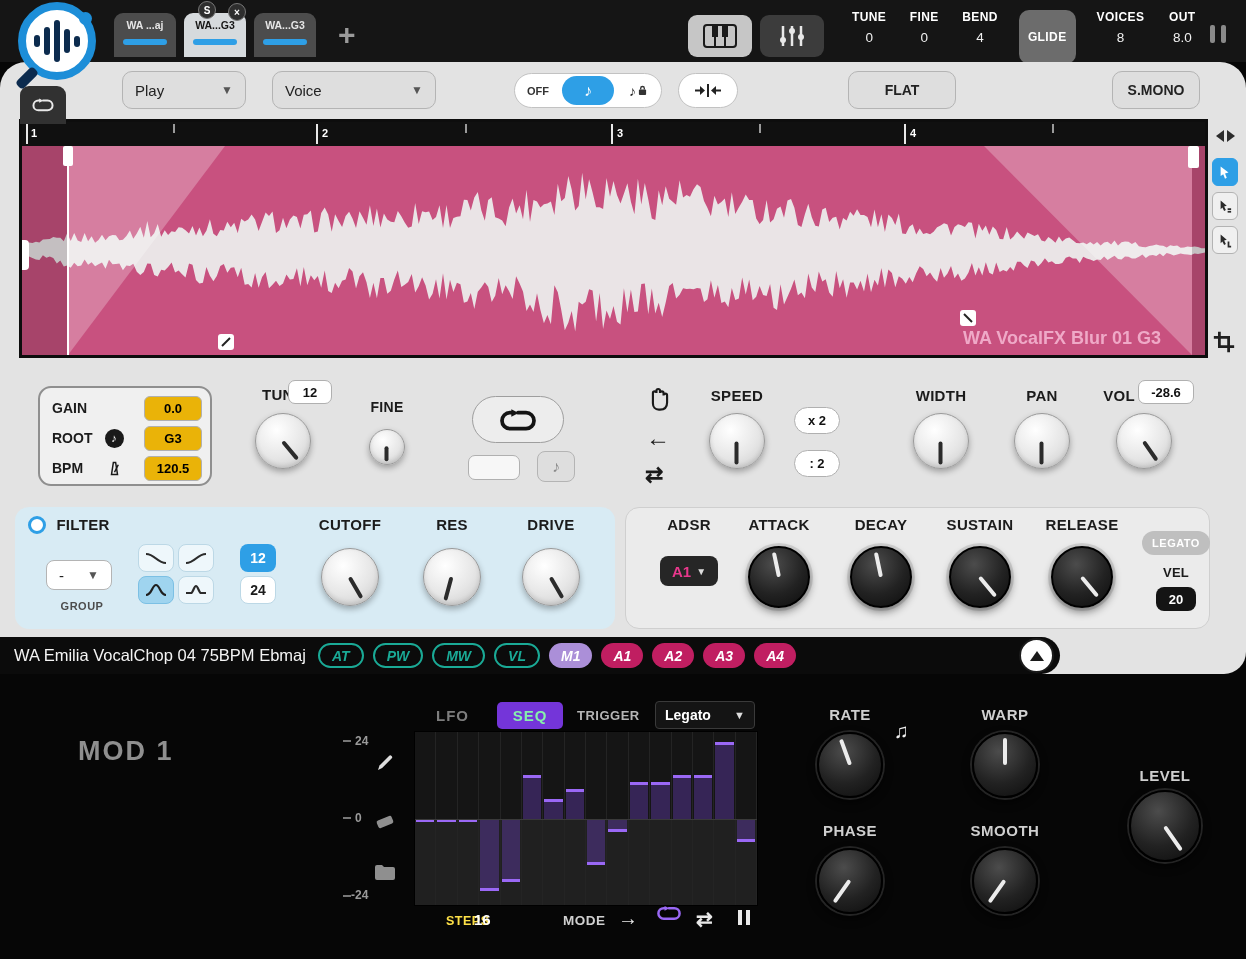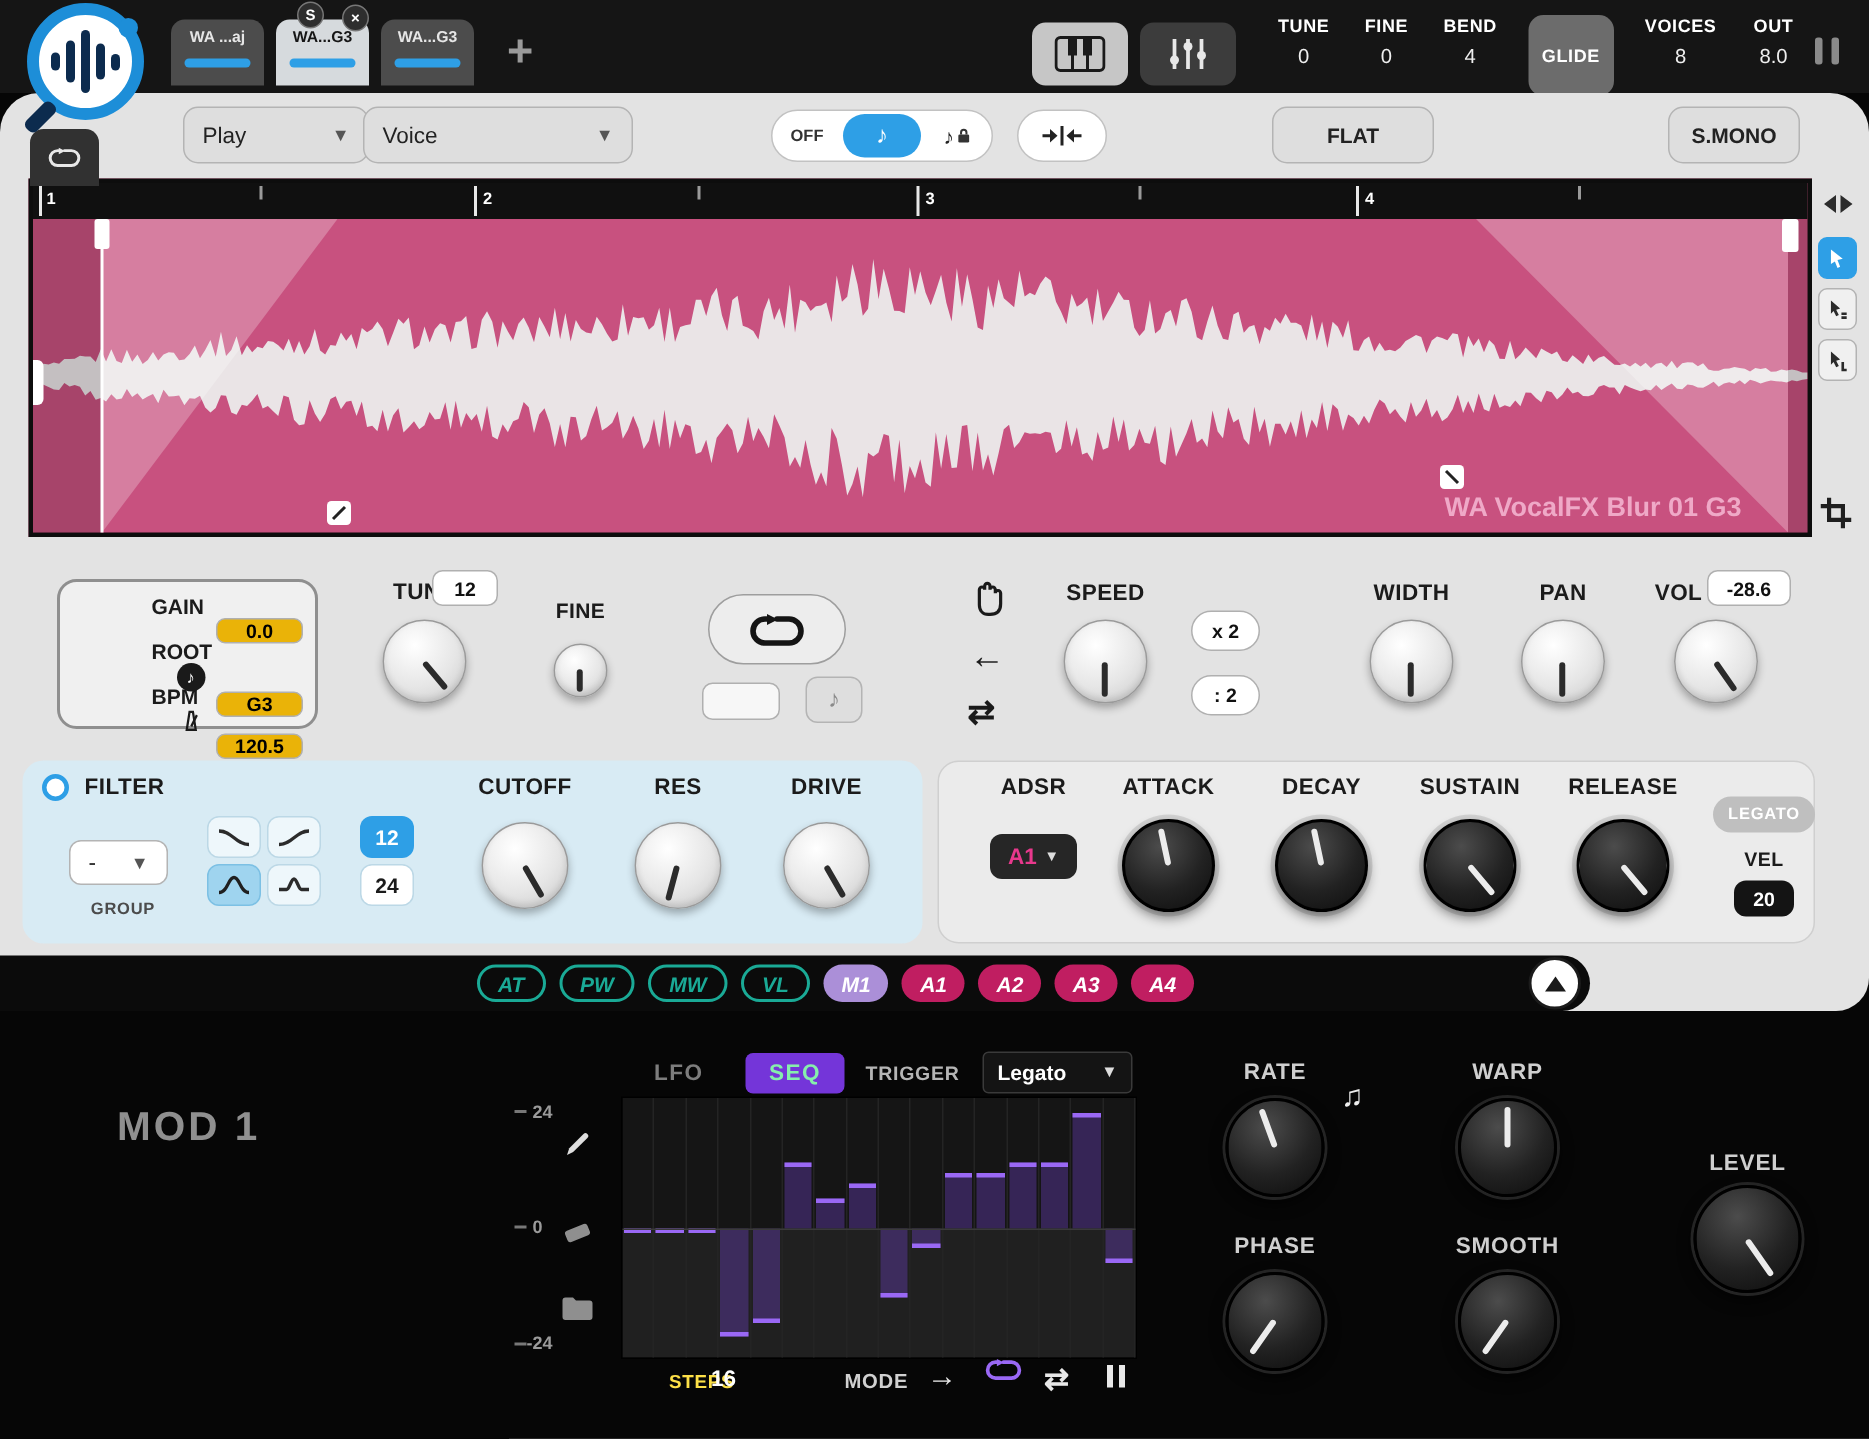--- a/index.html
+++ b/index.html
@@ -70,21 +70,21 @@
   .knob.dark { background:radial-gradient(circle at 40% 28%, #4c4c4c, #222 55%, #0c0c0c);
                border:2px solid #000; box-shadow:0 0 0 3px rgba(0,0,0,0.10), 0 4px 8px rgba(0,0,0,0.45); box-sizing:border-box; }
   .mod .knob.dark { box-shadow:0 0 0 2px #242424, 0 4px 10px rgba(0,0,0,0.8); }
   .knob .pointer { position:absolute; left:50%; top:7%; width:3.5px; height:43%; margin-left:-1.75px; background:#2b2b2b; border-radius:2px; transform-origin:50% 100%; }
   .knob.dark .pointer { background:#ececec; }
   .klabel { position:absolute; width:110px; text-align:center; font-weight:bold; font-size:15px; color:#1b1b1b; letter-spacing:0.3px; }
   .pill { position:absolute; background:#fff; border:1px solid #b0b0b0; border-radius:7px; display:flex; align-items:center; justify-content:center;
           font-size:13px; font-weight:bold; color:#111; box-sizing:border-box; }
   
   .sample-box { position:absolute; left:38px; top:386px; width:174px; height:100px; background:#f0f0f0; border:2px solid #8f8f8f; border-radius:13px; box-sizing:border-box; }
-  .srow { position:absolute; left:12px; right:8px; height:24px; display:flex; align-items:center;flex-direction:column; }
+  .srow { position:absolute; left:12px; right:8px; height:24px; display:flex; align-items:center; }
   .srow .slabel { font-weight:bold; font-size:14px; color:#1b1b1b; width:52px; }
   .srow .sicon { width:20px; height:20px; display:flex; align-items:center; justify-content:center; }
   .srow .spill { margin-left:auto; min-width:56px; height:23px; background:#eab308; border:1px solid #b0b0b0; border-radius:6px;
                  display:flex; align-items:center; justify-content:center; font-weight:bold; font-size:13px; }
   .circ-icon { width:19px; height:19px; border-radius:50%; background:#1a1a1a; color:#fff; font-size:11px; display:flex; align-items:center; justify-content:center; }
   
   .filter-panel { position:absolute; left:15px; top:507px; width:600px; height:122px; background:#d8ebf4; border-radius:14px; }
   .adsr-panel { position:absolute; left:625px; top:507px; width:585px; height:122px; background:#ebebeb; border:1px solid #cfcfcf; border-radius:14px; box-sizing:border-box; }
   .shape-btn { position:absolute; width:36px; height:28px; background:#eef7fb; border:1px solid #bcd8e6; border-radius:8px;
                display:flex; align-items:center; justify-content:center; box-sizing:border-box; }
@@ -230,21 +230,21 @@
     <svg width="26" height="16" viewBox="0 0 34 18">
       <path d="M17,3 h6 a6.5,6.5 0 0 1 0,13 H11 a6.5,6.5 0 0 1 0,-13 h2" fill="none" stroke="#e8e8e8" stroke-width="2.6" stroke-linecap="round"></path>
       <path d="M12,0.5 L17.5,3.3 L12,6.2 z" fill="#e8e8e8"></path>
     </svg>
   </div>
 
   <div class="dd" style="left:122px; top:71px; width:124px">
     <span>Play</span>
       <span class="caret">▼</span>
   </div>
-  <div class="dd" style="left:242px; top:71px; width:180px">
+  <div class="dd" style="left:272px; top:71px; width:164px">
     <span>Voice</span>
       <span class="caret">▼</span>
   </div>
   <div class="seg">
     <div class="seg-off">OFF</div>
     <div class="seg-note">
         <span>♪</span>
       </div>
     <div class="seg-nl">
         <span>♪</span>
@@ -476,20 +476,21 @@
     </div>
   <div class="klabel" style="left:1027px; top:516px">RELEASE</div>
   <div class="knob dark" style="left:1051px; top:546px; width:62px; height:62px">
       <div class="pointer" style="transform: rotate(140deg);"></div>
     </div>
   <div class="legato">LEGATO</div>
   <div class="klabel" style="left:1121px; top:565px; font-size:13px">VEL</div>
   <div class="velpill">20</div>
 
   <div class="preset-strip">
+    <div class="preset-name">WA Emilia VocalChop 04 75BPM Ebmaj</div>
     <div class="badge-row" id="badge-row">
         <div class="badge outline">AT</div>
         <div class="badge outline">PW</div>
         <div class="badge outline">MW</div>
         <div class="badge outline">VL</div>
         <div class="badge mod-active">M1</div>
         <div class="badge env">A1</div>
         <div class="badge env">A2</div>
         <div class="badge env">A3</div>
         <div class="badge env">A4</div>

